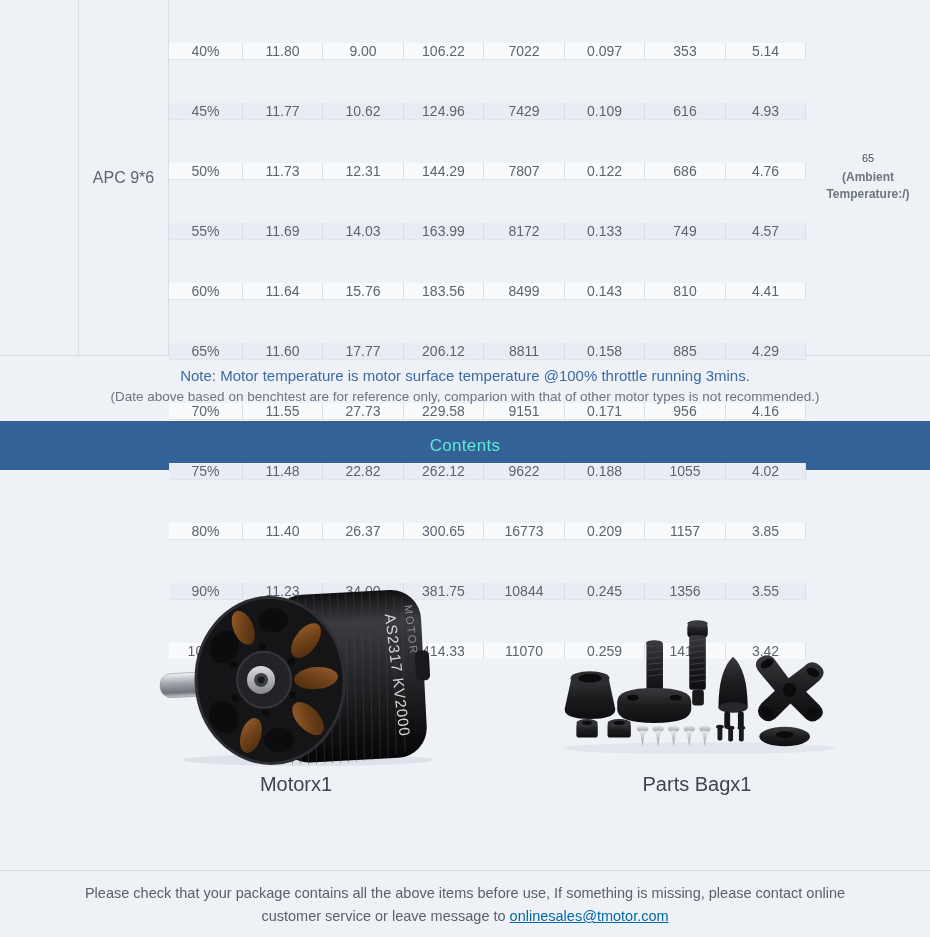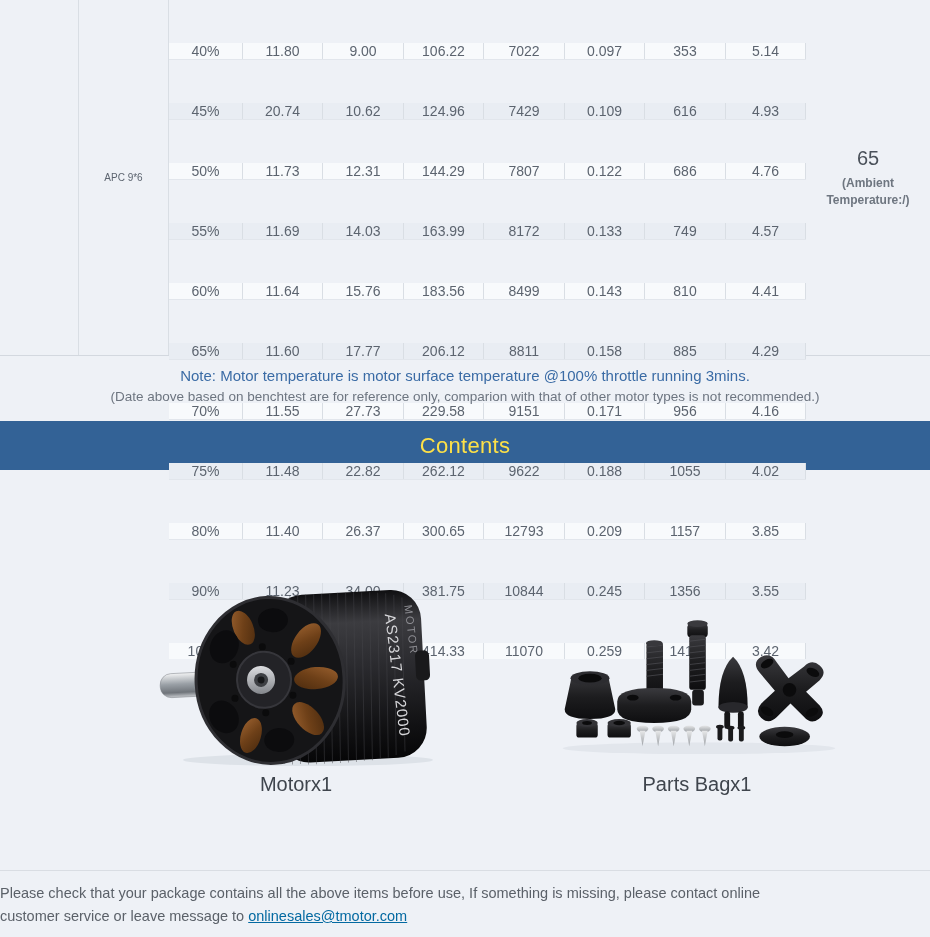--- a/index.html
+++ b/index.html
@@ -15,66 +15,66 @@
   
   .perf-table {
     display: flex;
     height: 356px;
     border-bottom: 1px solid #d3d8df;
   }
   .col-spacer { width: 79px; border-right: 1px solid #d9dee4; }
   .col-prop {
     width: 90px; border-right: 1px solid #d9dee4;
     display: flex; align-items: center; justify-content: center;
-    font-size: 10px; color: #5c646f;
+    font-size: 16px; color: #5c646f;
   }
   .rows-wrap { width: 637px; display: flex; flex-direction: column; }
   .t-row { flex: 1; display: grid; grid-template-columns: 74px 80px 81px 80px 81px 80px 81px 80px; margin-top: 43px; }
   .t-row:not(:last-child) { border-bottom: 1px solid #e2e6ec; }
   .t-row:nth-child(odd)  { background: #f8fafc; }
   .t-row:nth-child(even) { background: #e9edf3; }
   .cell {
     display: flex; align-items: center; justify-content: center;
     font-size: 14px; color: #5c646f;
     border-right: 1px solid #d9dee4;
     overflow: hidden;
   }
   .col-temp {
     width: 124px;
     display: flex; flex-direction: column; align-items: center; justify-content: center;
   }
-  .temp-value { font-size: 20px; color: #4a515a; margin-bottom: 5px; }
+  .temp-value { font-size: 11px; color: #4a515a; margin-bottom: 5px; }
   .temp-sub { font-size: 12px; color: #6e7680; line-height: 17px; font-weight: bold; }
 
   
   .note-section { height: 65px; padding-top: 11px; }
   .note-line1 { text-align: center; font-size: 15px; color: #3a6ba5; margin-bottom: 5px; }
   .note-line2 { text-align: center; font-size: 13.5px; color: #6d7580; }
 
   
   .contents-bar {
     height: 49px; background: #336296;
     display: flex; align-items: center; justify-content: center;
   }
-  .contents-title { color: #fde047; font-size: 22px; letter-spacing: 0.3px; }
+  .contents-title { color: #5eead4; font-size: 17px; letter-spacing: 0.3px; }
 
   
   .items-section { position: relative; height: 400px; }
   .motor-figure  { position: absolute; left: 158px; top: 113px; width: 285px; height: 185px; }
   .parts-figure  { position: absolute; left: 553px; top: 140px; width: 292px; height: 150px; }
   .item-label {
     position: absolute; top: 303px; height: 20px; width: 280px;
     text-align: center; font-size: 20px; color: #3f454d;
   }
   .motor-label { left: 156px; }
   .parts-label { left: 557px; }
 
   
   .page-footer { height: 67px; border-top: 1px solid #d9dde3; padding-top: 11px; }
-  .footer-line { text-align: left; font-size: 14.5px; color: #5b6169; line-height: 23px; }
+  .footer-line { text-align: center; font-size: 14.5px; color: #5b6169; line-height: 23px; }
   .footer-email { text-decoration: underline; color: #0369a1; cursor: pointer; }
 </style>
 </head>
 <body>
 
 <div class="page">
 
   <div class="perf-table">
     <div class="col-spacer"></div>
     <div class="col-prop">
@@ -87,21 +87,21 @@
         <div class="cell">11.80</div>
         <div class="cell">9.00</div>
         <div class="cell">106.22</div>
         <div class="cell">7022</div>
         <div class="cell">0.097</div>
         <div class="cell">353</div>
         <div class="cell">5.14</div>
       </div>
         <div class="t-row">
         <div class="cell throttle">45%</div>
-        <div class="cell">20.74</div>
+        <div class="cell">11.77</div>
         <div class="cell">10.62</div>
         <div class="cell">124.96</div>
         <div class="cell">7429</div>
         <div class="cell">0.109</div>
         <div class="cell">616</div>
         <div class="cell">4.93</div>
       </div>
         <div class="t-row">
         <div class="cell throttle">50%</div>
         <div class="cell">11.73</div>
@@ -160,21 +160,21 @@
         <div class="cell">9622</div>
         <div class="cell">0.188</div>
         <div class="cell">1055</div>
         <div class="cell">4.02</div>
       </div>
         <div class="t-row">
         <div class="cell throttle">80%</div>
         <div class="cell">11.40</div>
         <div class="cell">26.37</div>
         <div class="cell">300.65</div>
-        <div class="cell">12793</div>
+        <div class="cell">16773</div>
         <div class="cell">0.209</div>
         <div class="cell">1157</div>
         <div class="cell">3.85</div>
       </div>
         <div class="t-row">
         <div class="cell throttle">90%</div>
         <div class="cell">11.23</div>
         <div class="cell">34.00</div>
         <div class="cell">381.75</div>
         <div class="cell">10844</div>

